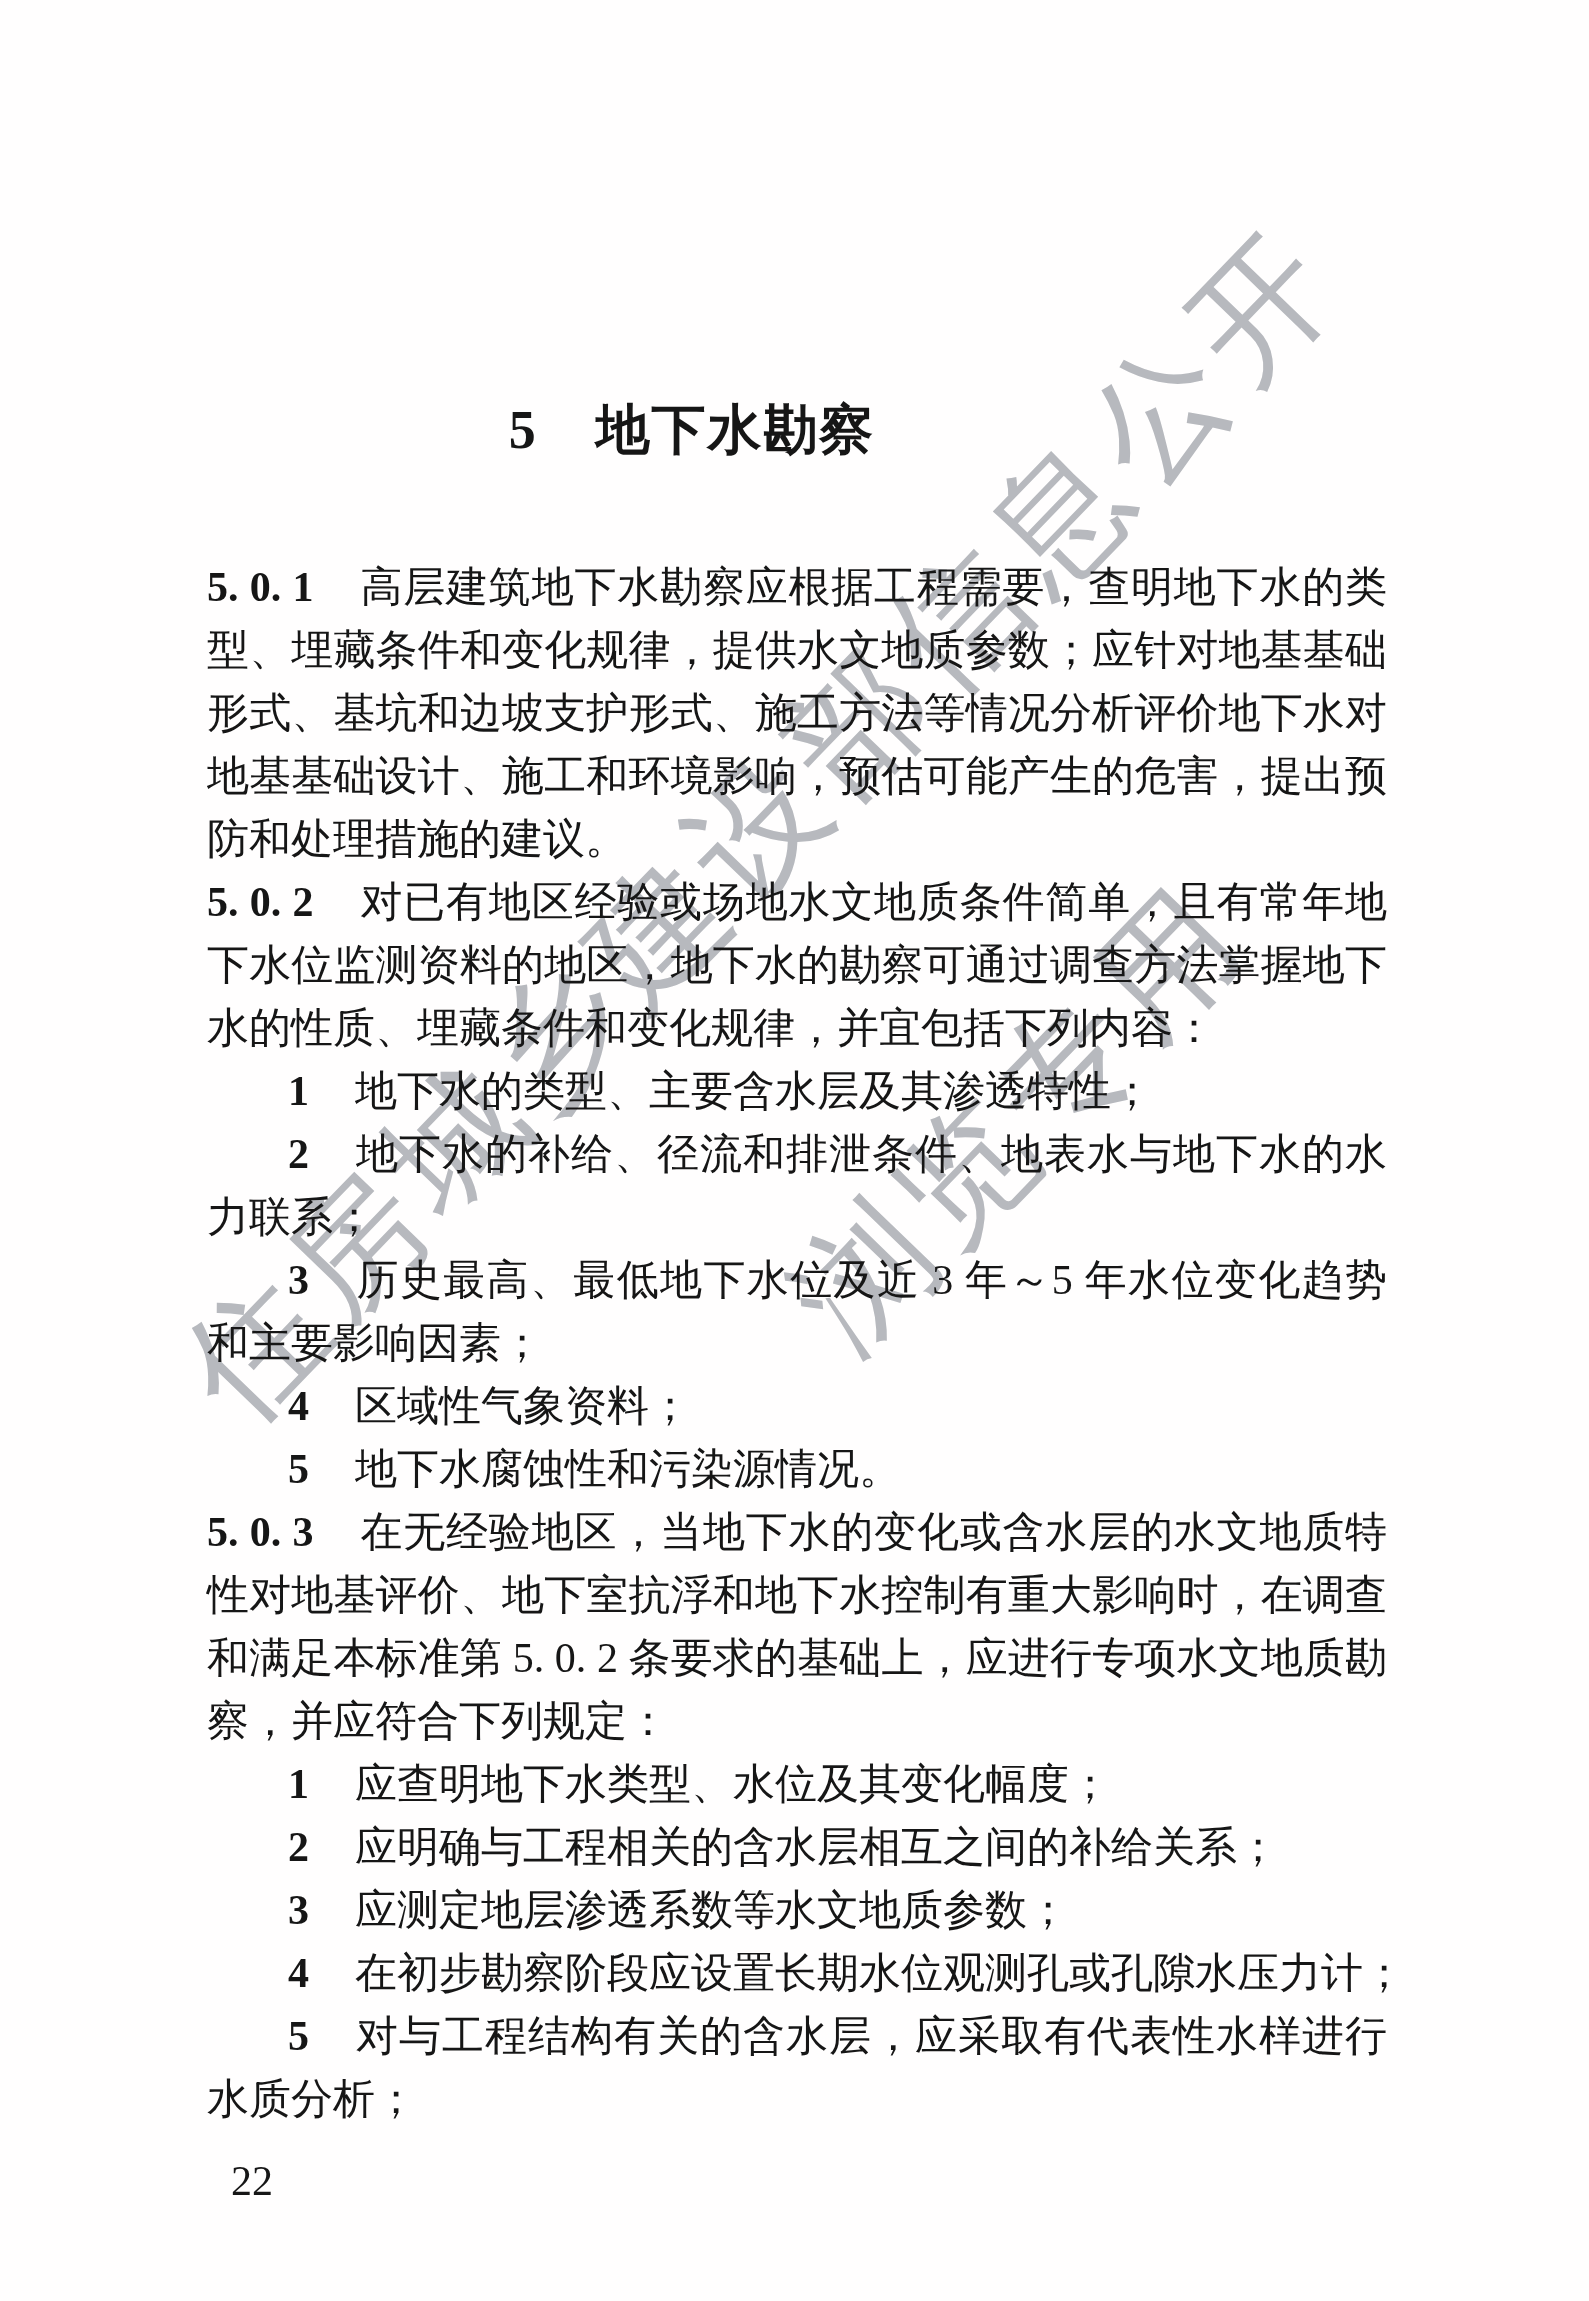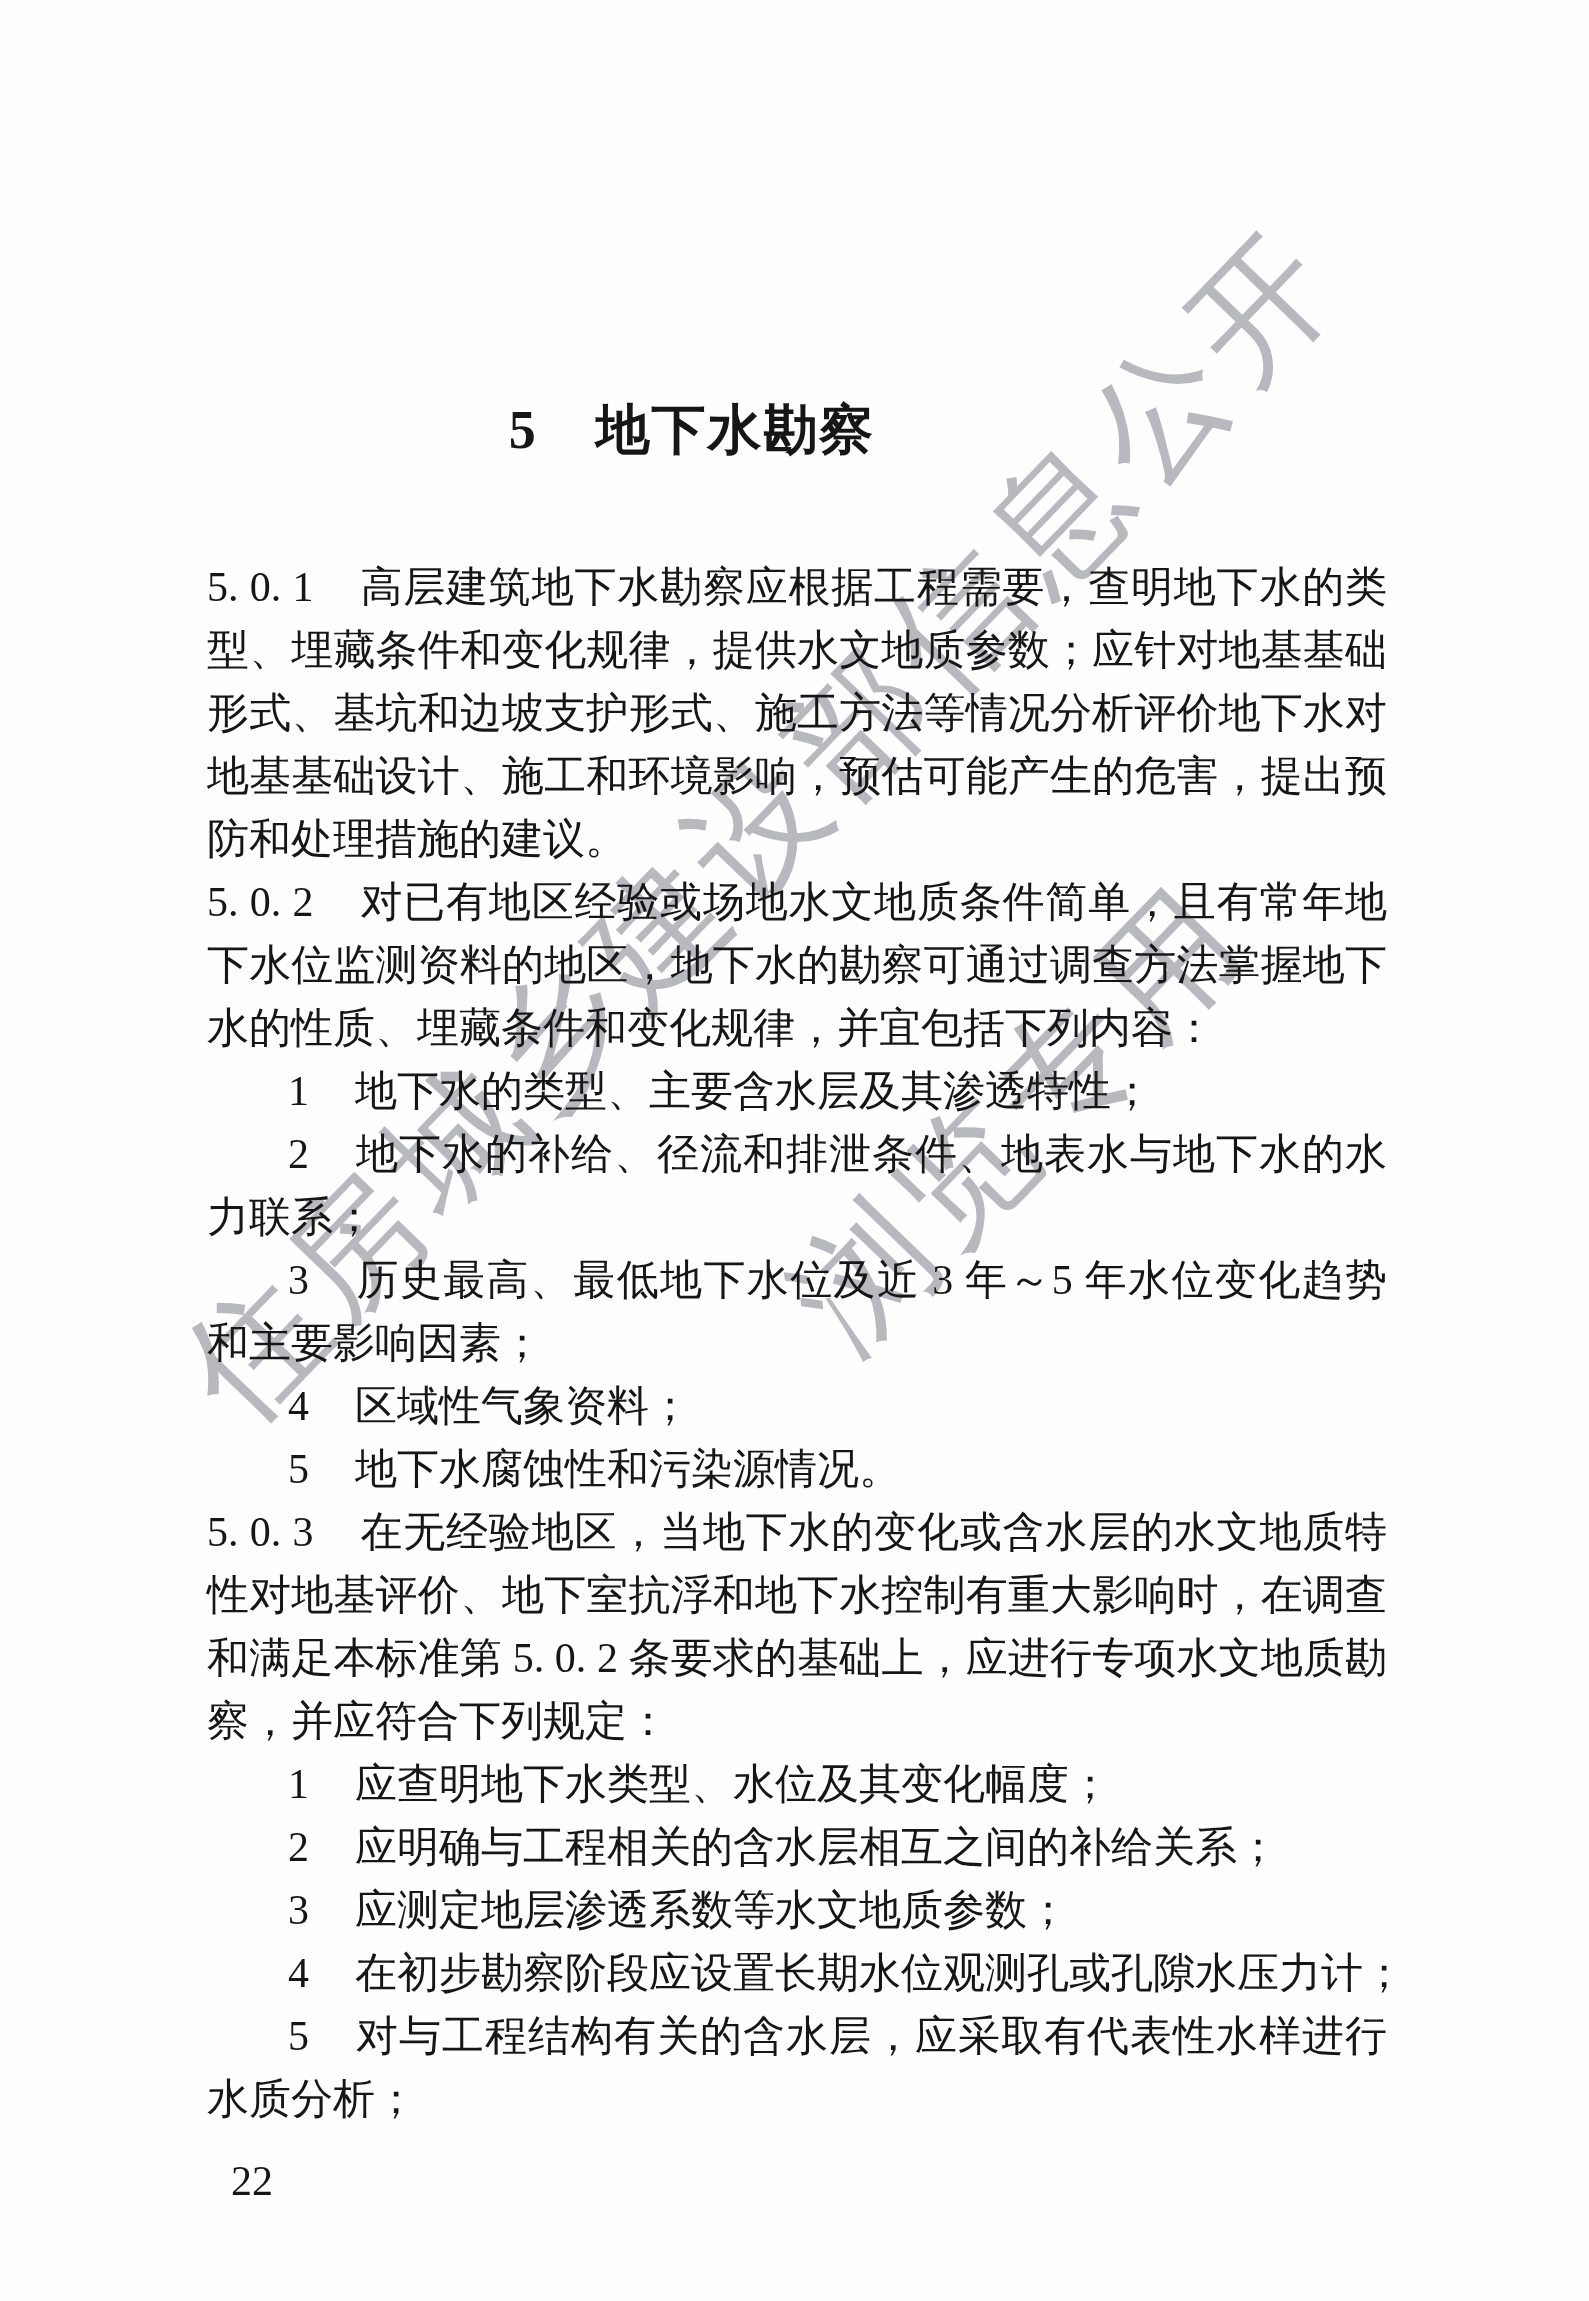--- a/index.html
+++ b/index.html
@@ -47,21 +47,21 @@
   .textblock{
     position:absolute;
     left:207px;top:556px;
     width:1180px;
     font-size:42px;
     line-height:63px;
     z-index:2;
   }
   .line{white-space:nowrap;}
   .line.fill{text-align:justify;text-align-last:justify;}
-  .pfx{font-weight:normal;}
+  .pfx{font-weight:bold;}
   .sec  .pfx{margin-right:46px;}
   .item .pfx{margin-left:81px;margin-right:46px;}
 
   
   .pageno{
     position:absolute;
     left:231px;top:2157px;
     font-size:42px;
     z-index:2;
   }

